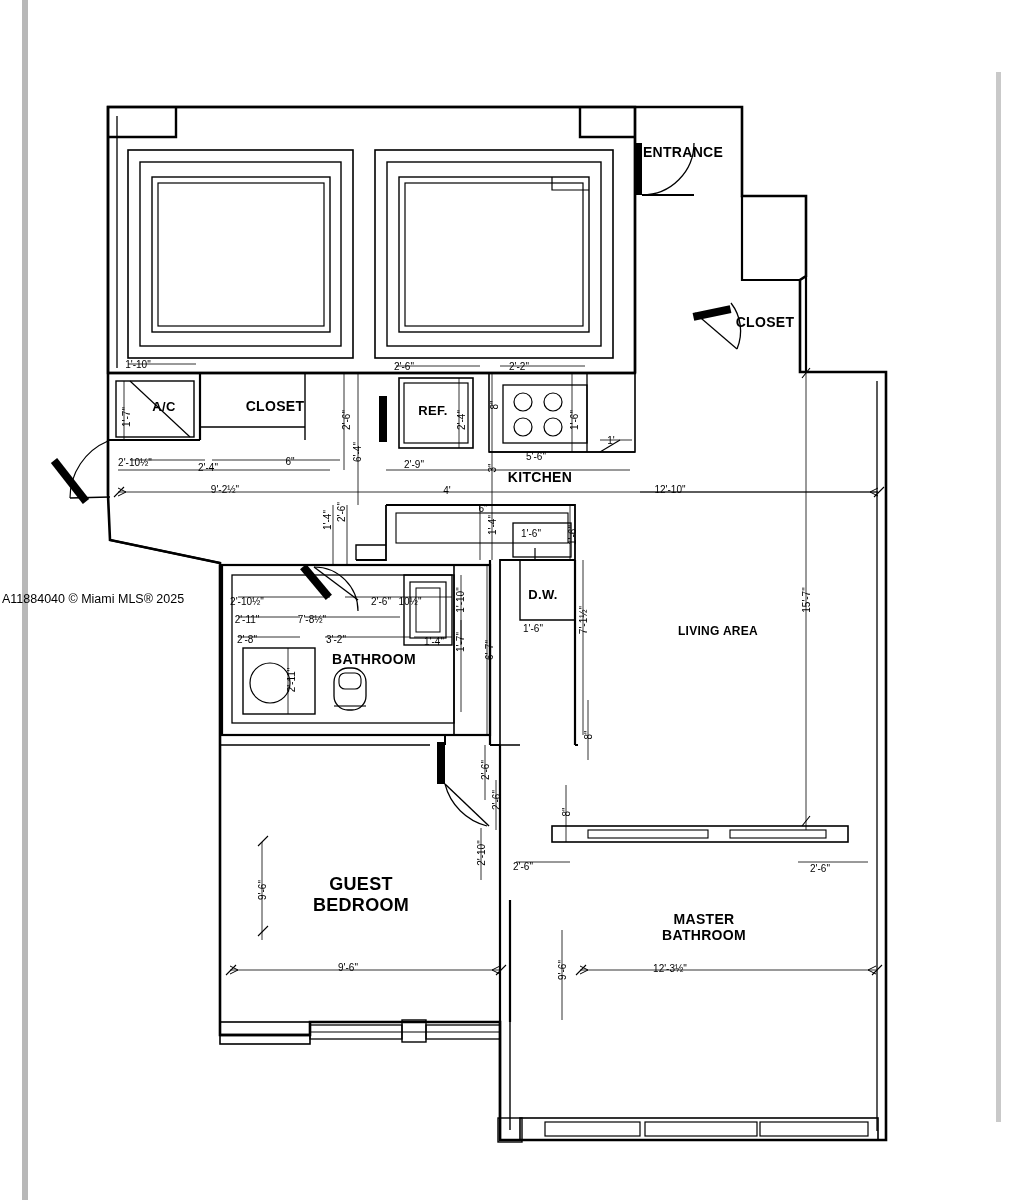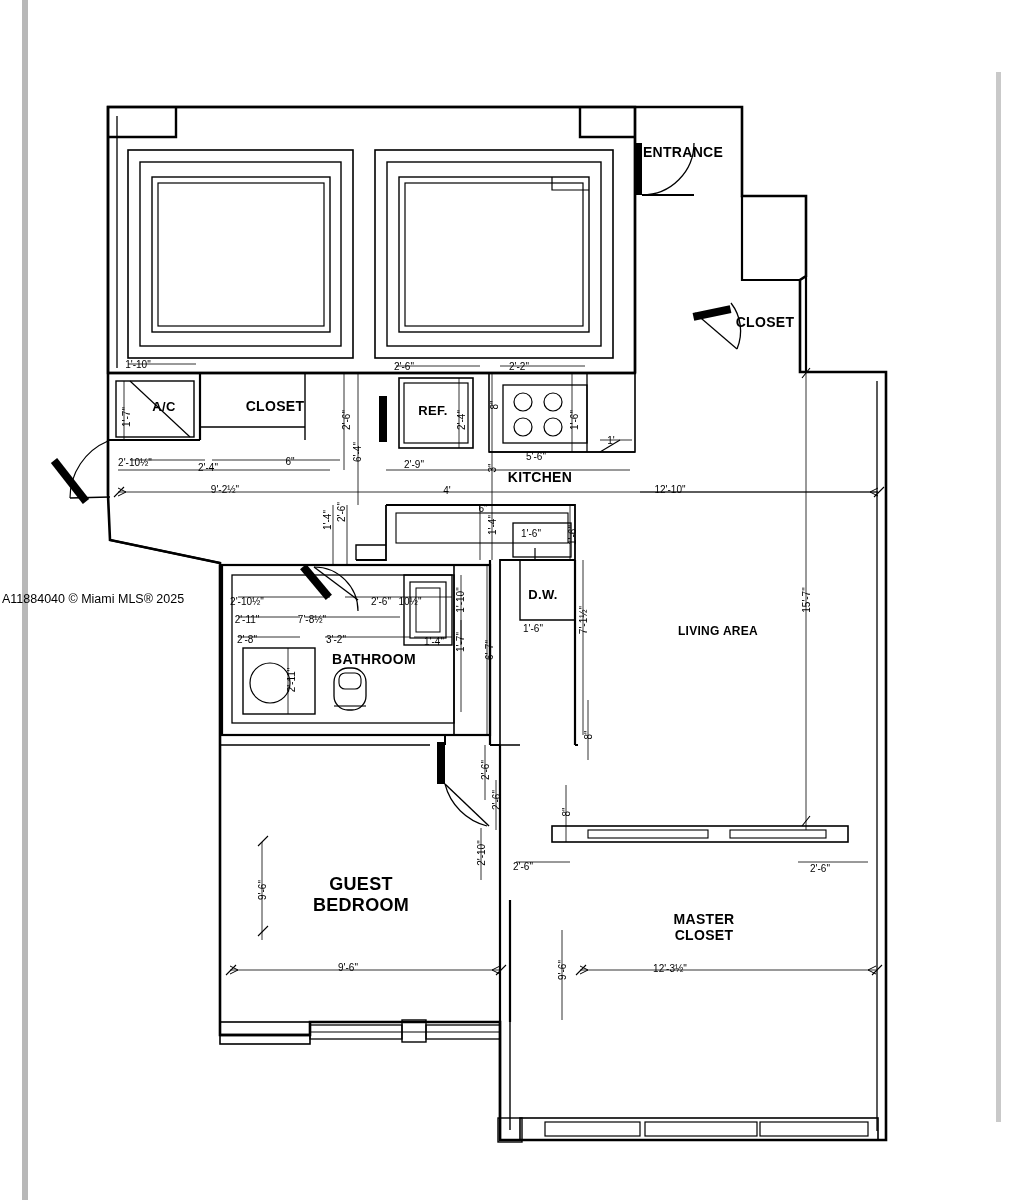--- a/index.html
+++ b/index.html
@@ -278,21 +278,21 @@
       <div class="room-label" style="font-size: 13px; left: 164px; top: 407px; transform: translate(-50%, -50%);">A/C</div>
       <div class="room-label" style="font-size: 14px; left: 275px; top: 406px; transform: translate(-50%, -50%);">CLOSET</div>
       <div class="room-label" style="font-size: 13px; left: 433px; top: 411px; transform: translate(-50%, -50%);">REF.</div>
       <div class="room-label" style="font-size: 14px; left: 540px; top: 477px; transform: translate(-50%, -50%);">KITCHEN</div>
       <div class="room-label" style="font-size: 13px; left: 543px; top: 595px; transform: translate(-50%, -50%);">D.W.</div>
       <div class="room-label" style="font-size: 12px; left: 718px; top: 632px; transform: translate(-50%, -50%);">LIVING AREA</div>
       <div class="room-label" style="font-size: 14px; left: 360px; top: 659px; transform: translate(-50%, -50%); padding-left: 28px;">BATHROOM</div>
       <div class="room-label" style="font-size: 18px; left: 361px; top: 895px; transform: translate(-50%, -50%);">GUEST
 BEDROOM</div>
       <div class="room-label" style="font-size: 14px; left: 704px; top: 927px; transform: translate(-50%, -50%);">MASTER
-CLOSET</div>
+BATHROOM</div>
     </div>
   <div id="dims">
       <div class="dim" style="left: 138px; top: 364px; transform: translate(-50%, -50%);">1'-10"</div>
       <div class="dim" style="left: 126px; top: 417px; transform: translate(-50%, -50%) rotate(-90deg);">1'-7"</div>
       <div class="dim" style="left: 404px; top: 366px; transform: translate(-50%, -50%);">2'-6"</div>
       <div class="dim" style="left: 519px; top: 366px; transform: translate(-50%, -50%);">2'-2"</div>
       <div class="dim" style="left: 346px; top: 420px; transform: translate(-50%, -50%) rotate(-90deg);">2'-6"</div>
       <div class="dim" style="left: 461px; top: 420px; transform: translate(-50%, -50%) rotate(-90deg);">2'-4"</div>
       <div class="dim" style="left: 494px; top: 405px; transform: translate(-50%, -50%) rotate(-90deg);">8"</div>
       <div class="dim" style="left: 574px; top: 420px; transform: translate(-50%, -50%) rotate(-90deg);">1'-6"</div>

